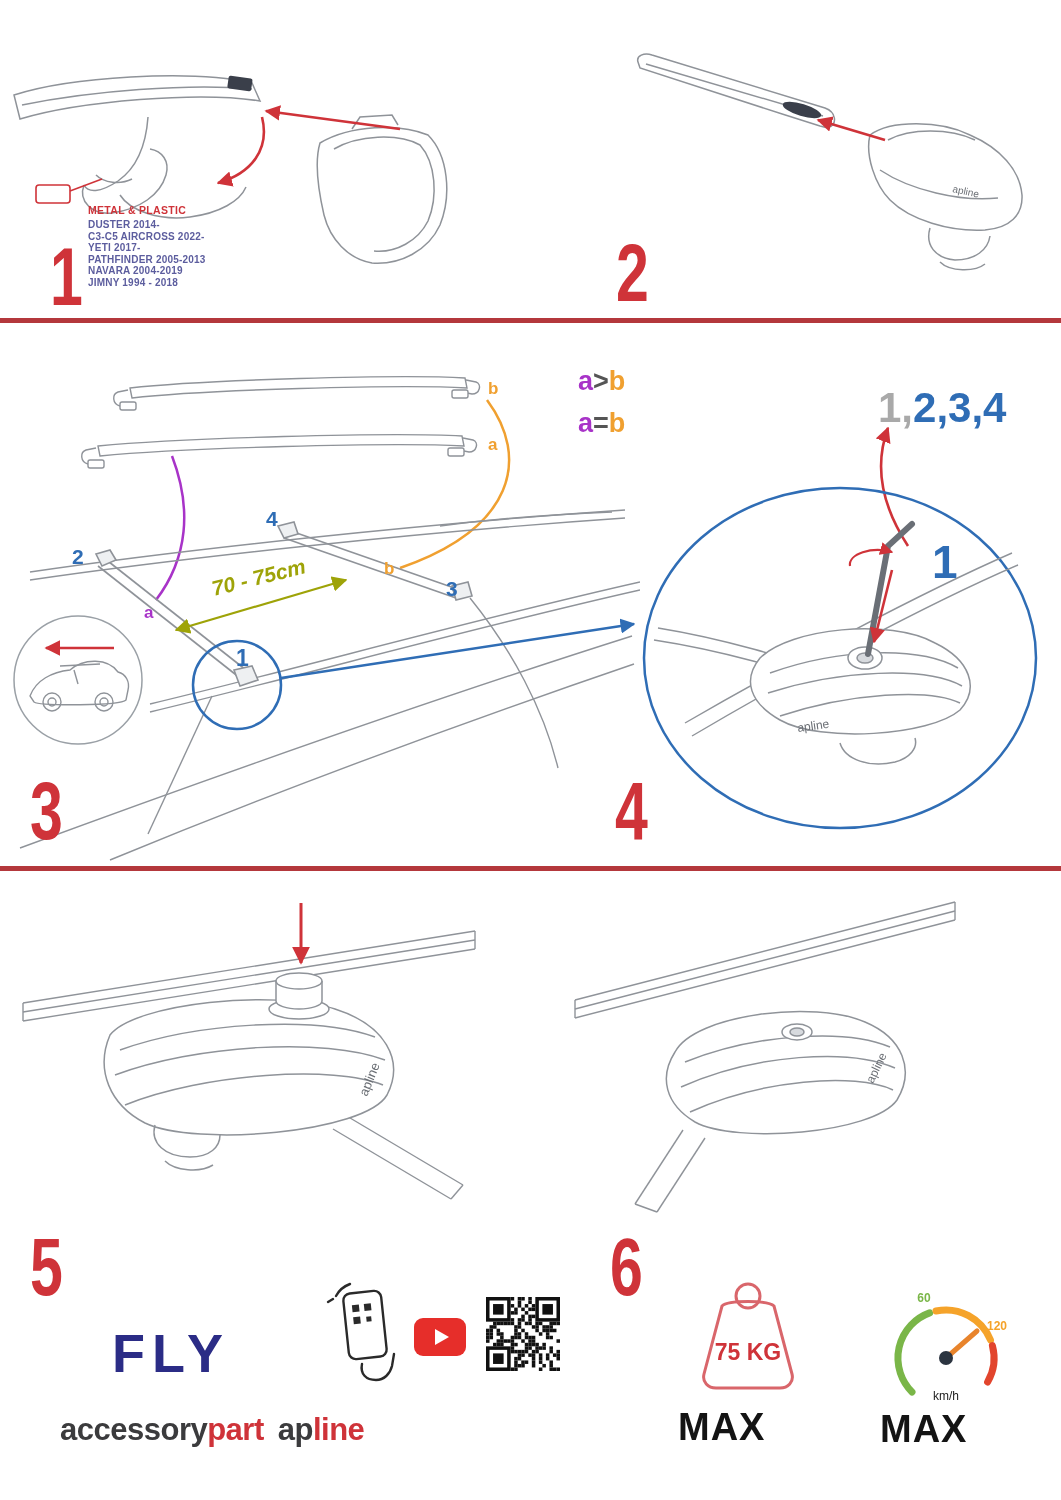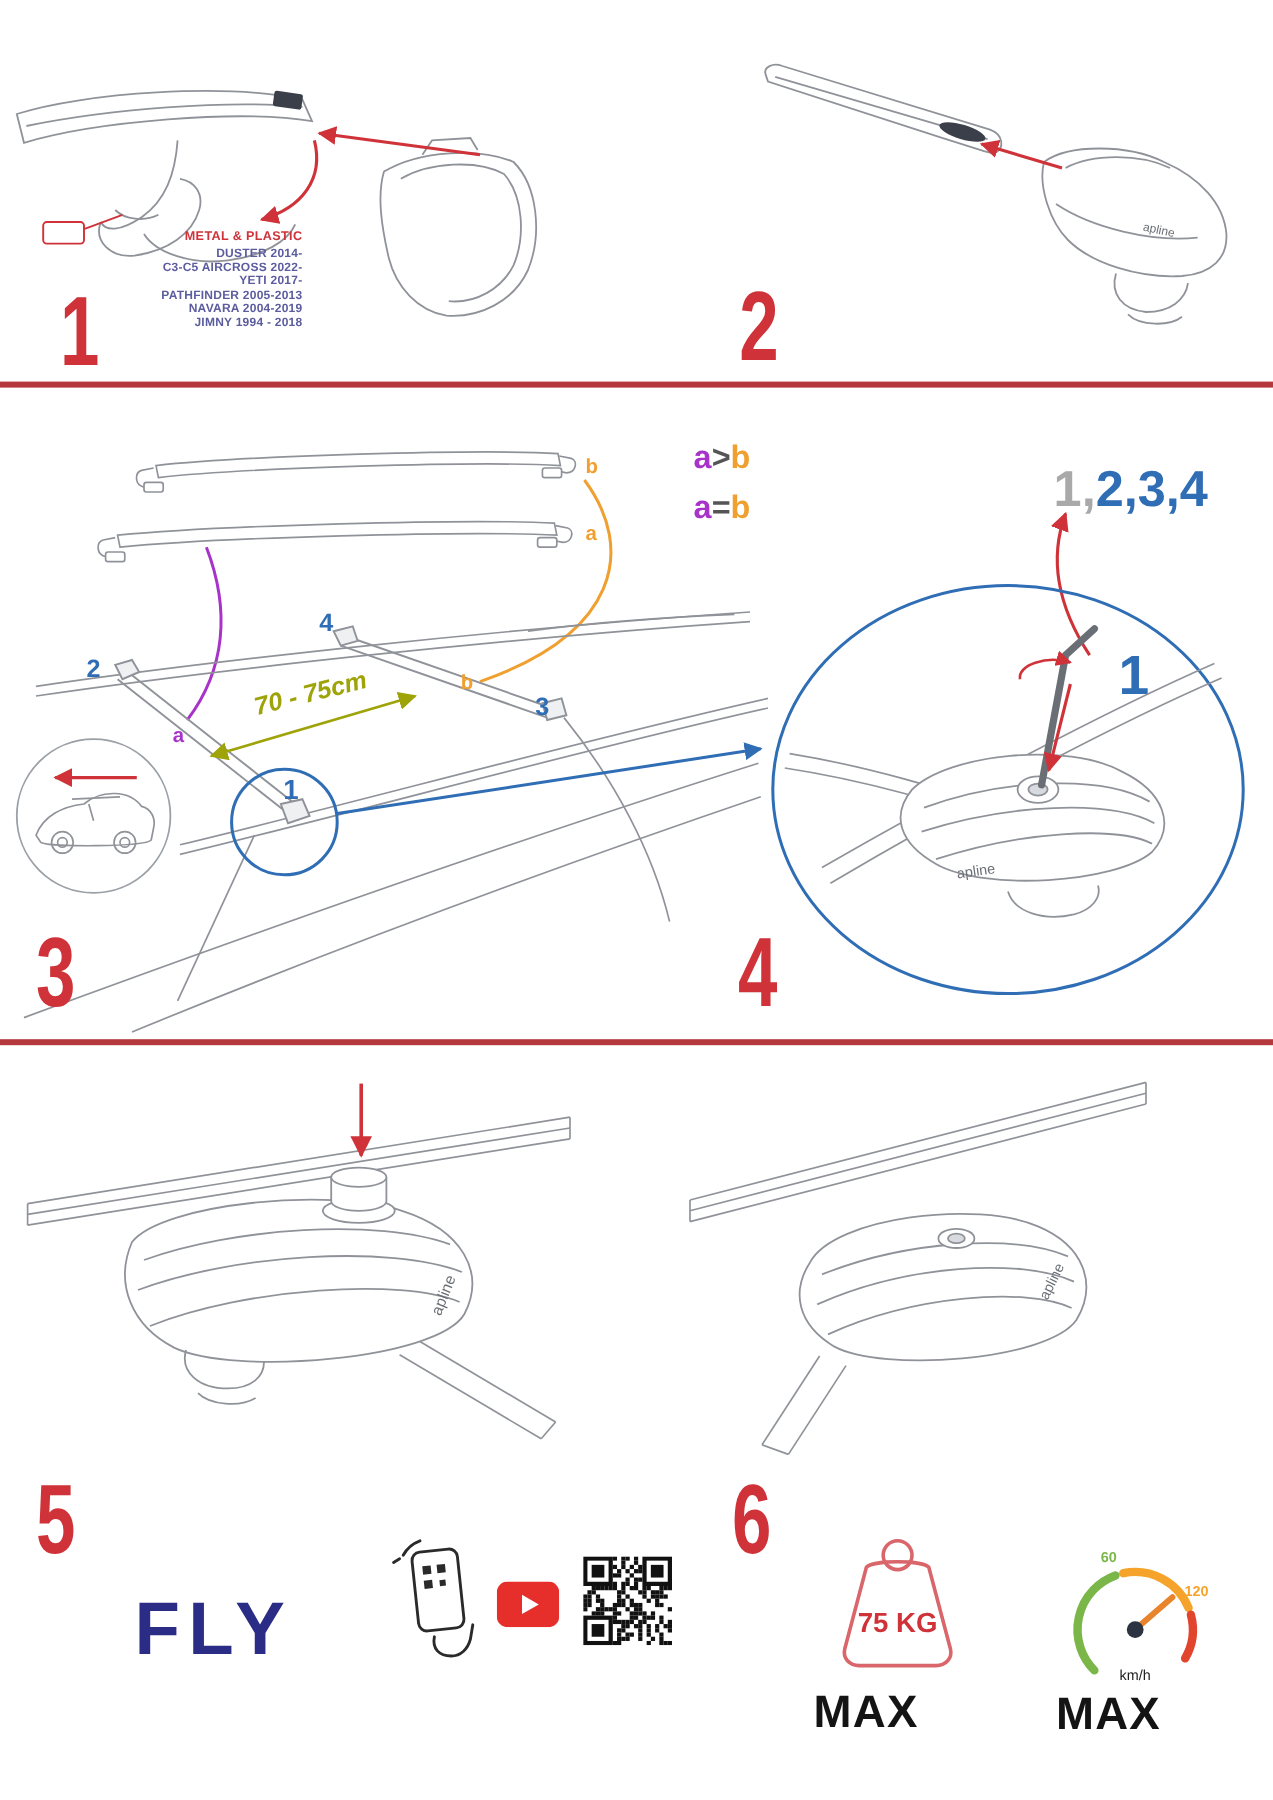--- a/index.html
+++ b/index.html
@@ -3,24 +3,24 @@
 <meta charset="utf-8">
 <style>
   *{margin:0;padding:0;box-sizing:border-box}
   html,body{background:#fff}
   body{font-family:"Liberation Sans",sans-serif}
   .page{position:relative;width:1061px;height:1500px;background:#fff;overflow:hidden}
   .abs{position:absolute}
   .divider{position:absolute;left:0;width:100%;height:5px;background:#b4383c}
   .big-num{position:absolute;color:#cf3339;font-weight:700;font-size:82px;line-height:1;
            transform:scaleX(.72);transform-origin:left top;letter-spacing:0}
-  .models{position:absolute;left:88px;top:191px;width:164px;text-align:right}
+  .models{position:absolute;left:88px;top:204px;width:164px;text-align:left}
   .models .material{color:#cf3339;font-size:10.5px;font-weight:700;margin-bottom:3px;letter-spacing:.3px}
   .models .model-line{color:#5c5d9e;font-size:10px;font-weight:700;line-height:11.5px;letter-spacing:.2px}
-  .fly{position:absolute;left:112px;top:1322px;color:#2b2c86;font-size:62px;font-weight:700;letter-spacing:7px}
+  .fly{position:absolute;left:112px;top:1322px;color:#2b2c86;font-size:54px;font-weight:700;letter-spacing:7px}
   .brand{position:absolute;left:60px;top:1412px;width:340px;font-size:31px;font-weight:700;letter-spacing:-.5px;white-space:nowrap}
   .brand .dark{color:#3b3b3d}
   .brand .red{color:#cf3339}
   .brand .gap{display:inline-block;width:14px}
   .max-label{position:absolute;text-align:left;font-size:38px;font-weight:700;color:#141414;letter-spacing:1px}
   svg text{font-family:"Liberation Sans",sans-serif}
   .yt{position:absolute;left:414px;top:1318px;width:52px;height:38px}
 </style>
 </head>
 <body>
@@ -265,20 +265,23 @@
       <ellipse cx="262" cy="160" rx="7" ry="4" fill="#d7dade"></ellipse>
       <text x="338" y="212" transform="rotate(-64 338 212)" font-size="12" fill="#6b6f75" stroke="none">apline</text>
     </g>
   </svg>
 
   <div class="big-num" style="left:30px;top:1226px">5</div>
   <div class="big-num" style="left:610px;top:1226px">6</div>
 
   <div class="fly">FLY</div>
 
+  <div class="brand">
+    <span class="dark">accessory</span><span class="red">part</span><span class="gap"></span><span class="dark">ap</span><span class="red">line</span>
+  </div>
 
   <svg class="abs" style="left:316px;top:1280px" width="86" height="102" viewBox="0 0 86 102">
     <g stroke="#2a2a2a" stroke-width="2.4" fill="#fff" stroke-linecap="round">
       <rect x="30" y="12" width="38" height="66" rx="7" transform="rotate(-6 49 45)"></rect>
       <g fill="#2a2a2a" stroke="none" transform="rotate(-6 49 45)">
         <rect x="38" y="24" width="7" height="7"></rect>
           <rect x="50" y="24" width="7" height="7"></rect>
         <rect x="38" y="36" width="7" height="7"></rect>
           <rect x="51" y="37" width="5" height="5"></rect>
       </g>

